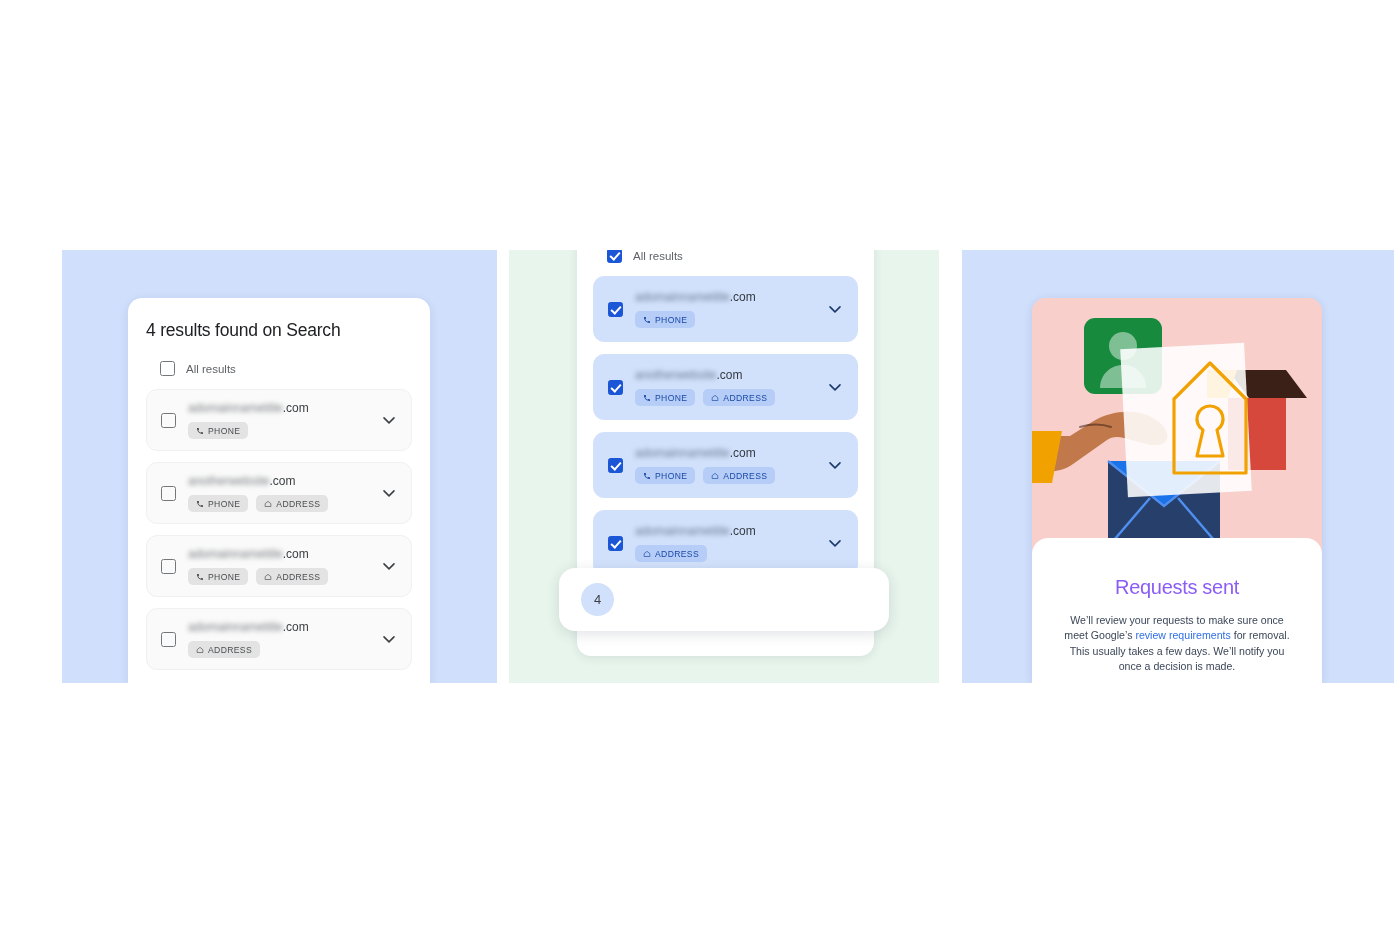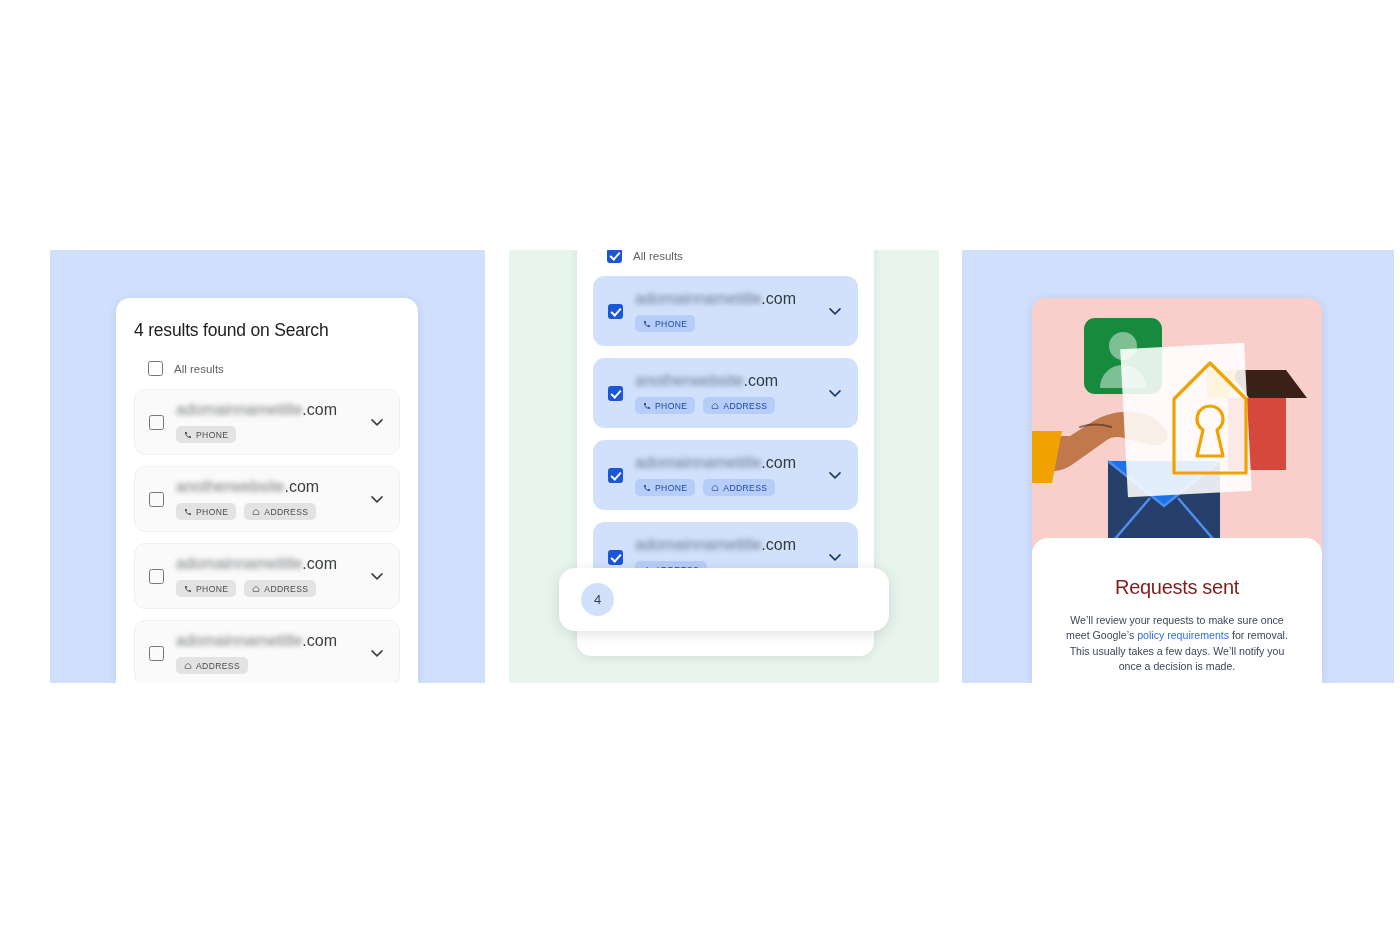--- a/index.html
+++ b/index.html
@@ -20,21 +20,21 @@
   }
 
   
   .panel {
     position: absolute;
     top: 250px;
     height: 433px;
     overflow: hidden;
     margin-left: 24px;
   }
-  .panel-1 { left: 26px;  width: 435px; background: #cfdffc; }
+  .panel-1 { left: 38px;  width: 435px; background: #cfdffc; }
   .panel-2 { left: 485px; width: 430px; background: #e7f5ec; }
   .panel-3 { left: 938px; width: 432px; background: #cfdffc; }
 
   
   .phone-card-1 {
     position: absolute;
     left: 66px;
     top: 48px;
     width: 302px;
     bottom: 0;
@@ -93,21 +93,21 @@
     gap: 12px;
     border-radius: 11px;
     padding: 11px 12px 11px 14px;
     margin-bottom: 11px;
     background: #fafafa;
     border: 1px solid #f0f0f0;
   }
   .result-row .body { flex: 1; min-width: 0; }
 
   .domain {
-    font-size: 16px;
+    font-size: 12px;
     color: #3c4043;
     margin-bottom: 7px;
     white-space: nowrap;
   }
   .domain .blur {
     filter: blur(2.6px);
     color: #7a7d80;
   }
   .domain .tld { color: #3c4043; }
 
@@ -216,21 +216,21 @@
     left: 0; right: 0;
     top: 240px;
     bottom: 0;
     background: #ffffff;
     border-radius: 16px 16px 0 0;
     padding: 38px 26px 0 26px;
     text-align: center;
   }
   .confirm-title {
     font-size: 20px;
-    color: #7f1d1d;
+    color: #8b5cf6;
     letter-spacing: -0.3px;
     margin-bottom: 14px;
   }
   .confirm-body {
     font-size: 10.6px;
     line-height: 1.45;
     color: #3c4758;
   }
   .confirm-body .link { color: #2f6fe4; }
 </style>
@@ -490,18 +490,18 @@
 
         <g>
           <rect x="92" y="48" width="124" height="148" fill="#ffffff" opacity="0.88" transform="rotate(-3 154 122)"></rect>
           <path d="M142 101 l36-36 36 36 v74 h-72z" fill="none" stroke="#f2a200" stroke-width="3.2" stroke-linejoin="round"></path>
           <path d="M178 108a13 13 0 0 1 7 24l6 26h-26l6-26a13 13 0 0 1 7-24z" fill="none" stroke="#f2a200" stroke-width="3.2" stroke-linejoin="round"></path>
         </g>
       </svg>
 
       <div class="confirm-sheet">
         <div class="confirm-title">Requests sent</div>
-        <div class="confirm-body"><span>We’ll review your requests to make sure once meet Google’s </span><span class="link">policy requirements</span><span> for removal. This usually takes a few days. We’ll notify you once a decision is made.</span></div>
+        <div class="confirm-body"><span>We’ll review your requests to make sure once meet Google’s </span><span class="link">review requirements</span><span> for removal. This usually takes a few days. We’ll notify you once a decision is made.</span></div>
       </div>
     </div>
   </div>
 
 </div>
 
 </body></html>

